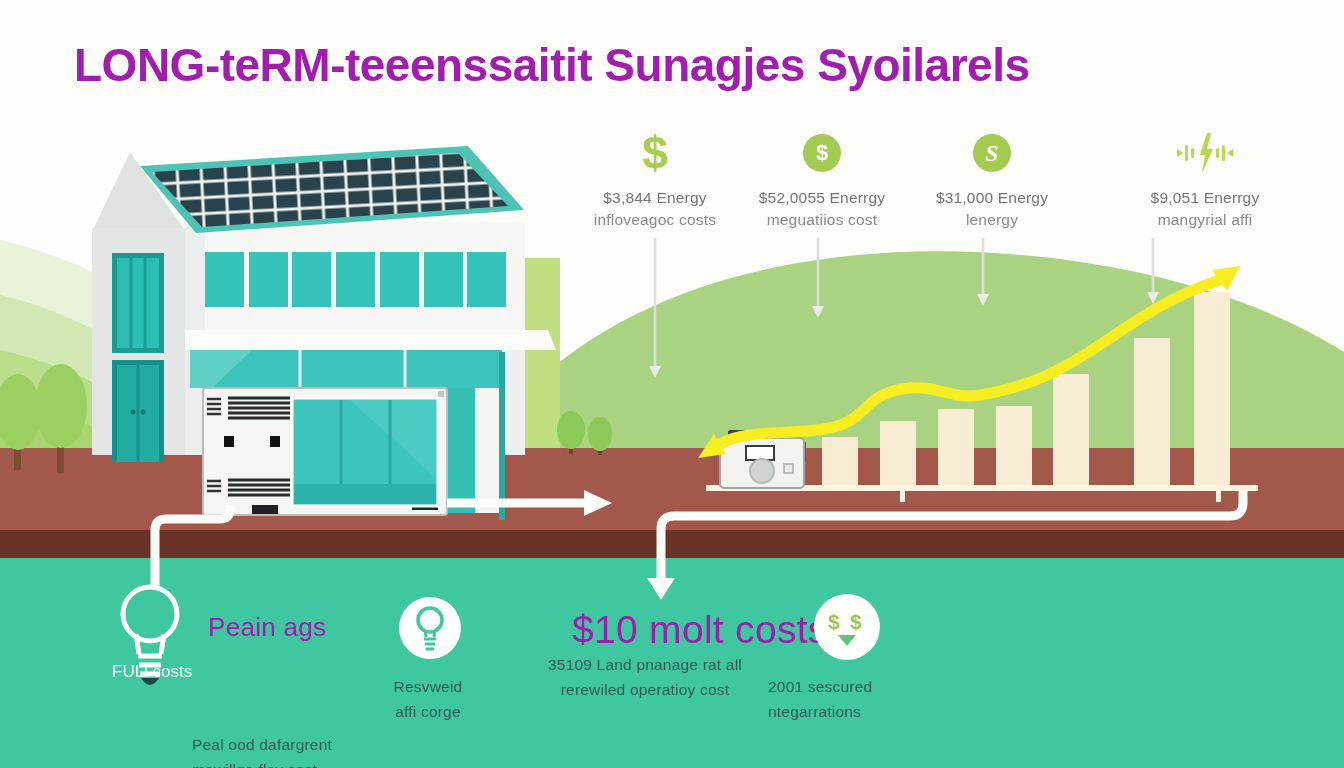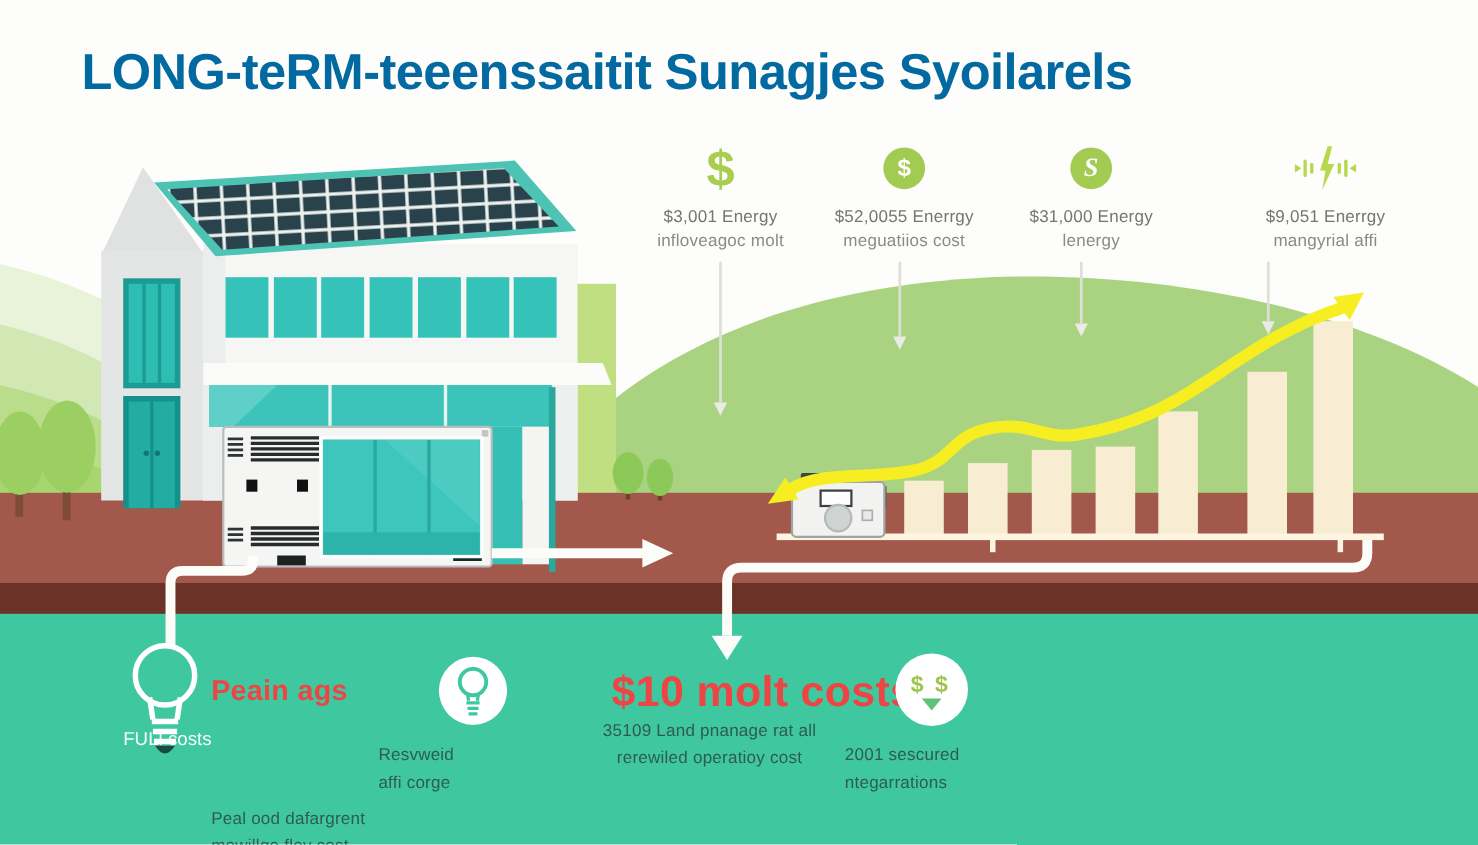--- a/index.html
+++ b/index.html
@@ -1,38 +1,38 @@
 <!DOCTYPE html>
 <html><head>
 <meta charset="utf-8">
 <style>
   html,body{margin:0;padding:0;background:#fdfdfb;}
   .stage{position:relative;width:1344px;height:768px;overflow:hidden;
          font-family:"Liberation Sans",sans-serif;background:#fdfdfb;}
   svg.scene{position:absolute;left:0;top:0;}
   .title{position:absolute;left:74px;top:38px;font-size:46px;font-weight:800;
-         color:#0369a1;letter-spacing:-0.5px;white-space:nowrap;text-align:center;}
+         color:#a21caf;letter-spacing:-0.5px;white-space:nowrap;text-align:center;}
   
   .ts{position:absolute;top:124px;width:190px;text-align:center;}
   .ts .ic{height:58px;display:flex;align-items:center;justify-content:center;}
   .dollar-glyph{font-size:46px;font-weight:700;color:#a8cd4f;line-height:1;}
   .coin{width:38px;height:38px;border-radius:50%;background:#a3cb52;color:#ffffff;
         font-weight:700;font-size:22px;display:flex;align-items:center;justify-content:center;}
   .coin.swirl{font-style:italic;font-family:"Liberation Serif",serif;font-size:24px;}
   .ts .l1{font-size:15.5px;color:#757575;margin-top:7px;letter-spacing:.2px;}
   .ts .l2{font-size:15.5px;color:#8a8a8a;margin-top:4px;letter-spacing:.2px;}
   
-  .bi-heading{position:absolute;color:#ef4444;font-weight:700;letter-spacing:.3px;}
+  .bi-heading{position:absolute;color:#a21caf;font-weight:400;letter-spacing:.3px;margin-left:16px;}
   .h1{left:192px;top:612px;font-size:26px;}
   .h3{left:556px;top:608px;font-size:39px;}
   .h5{left:986px;top:608px;font-size:29px;}
   .bi-body{position:absolute;color:#2e5c52;font-size:15.5px;line-height:25px;
            white-space:pre-line;letter-spacing:.2px;}
   .b1{left:192px;top:688px;margin-top:44px;}
-  .b2{left:344px;top:674px;width:130px;}
+  .b2{left:363px;top:674px;width:130px;text-align:center;}
   .b3{left:538px;top:652px;width:214px;text-align:center;}
   .b4{left:768px;top:674px;width:158px;}
   .b5{left:962px;top:652px;width:244px;text-align:center;}
   .footnote{position:absolute;left:112px;top:662px;font-size:17px;color:rgba(255,255,255,.95);}
   .abs{position:absolute;}
   .circle-icon{border-radius:50%;background:#ffffff;display:flex;align-items:center;justify-content:center;}
 </style>
 </head>
 <body>
 
@@ -204,22 +204,22 @@
       <polygon points="1147,292 1159,292 1153,304" fill="#e9ebe4"></polygon>
     </g>
   </svg>
 
   <div class="title">LONG-teRM-teeenssaitit Sunagjes Syoilarels</div>
 
   <div class="ts" style="left:560px">
     <div class="ic">
         <span class="dollar-glyph">$</span>
       </div>
-    <div class="l1">$3,001 Energy</div>
-    <div class="l2">infloveagoc molt</div>
+    <div class="l1">$3,844 Energy</div>
+    <div class="l2">infloveagoc costs</div>
   </div>
   <div class="ts" style="left:727px">
     <div class="ic">
         <span class="coin">$</span>
       </div>
     <div class="l1">$52,0055 Enerrgy</div>
     <div class="l2">meguatiios cost</div>
   </div>
   <div class="ts" style="left:897px">
     <div class="ic">

